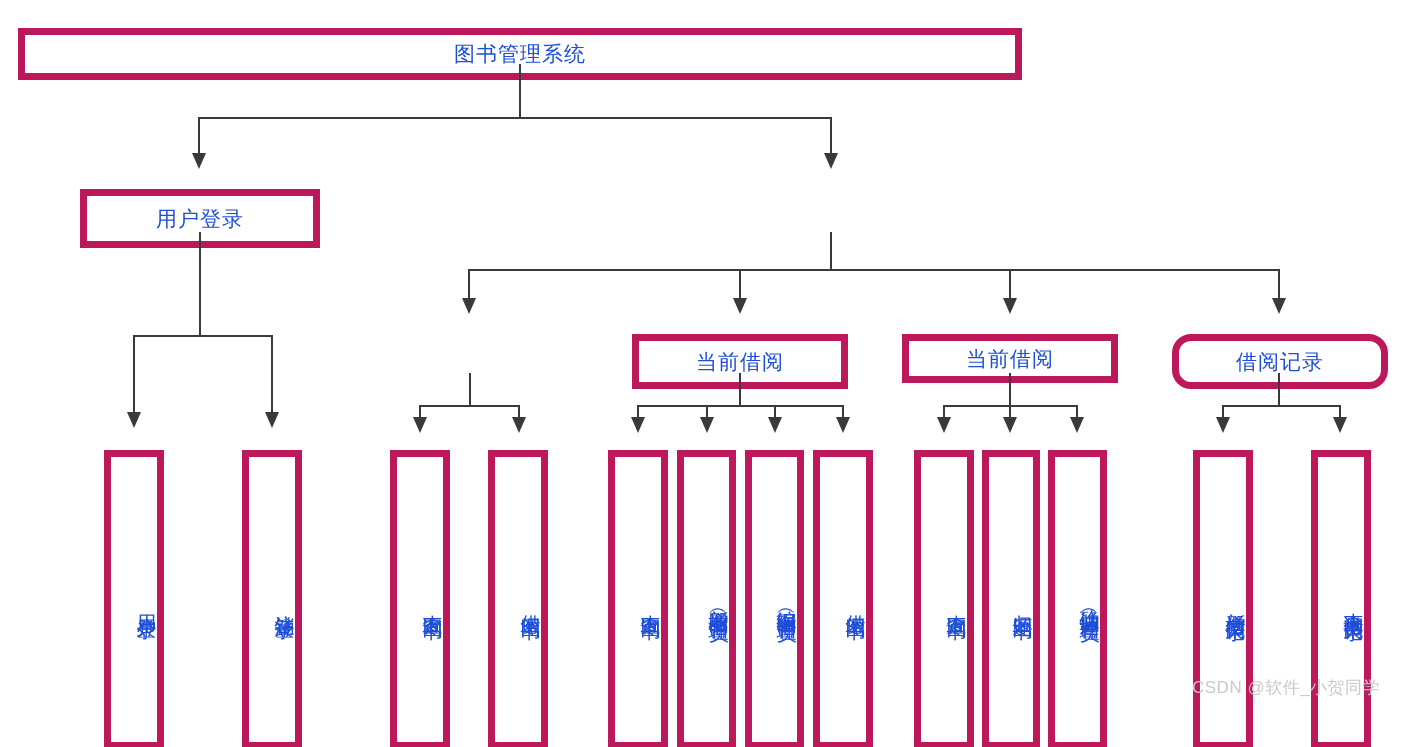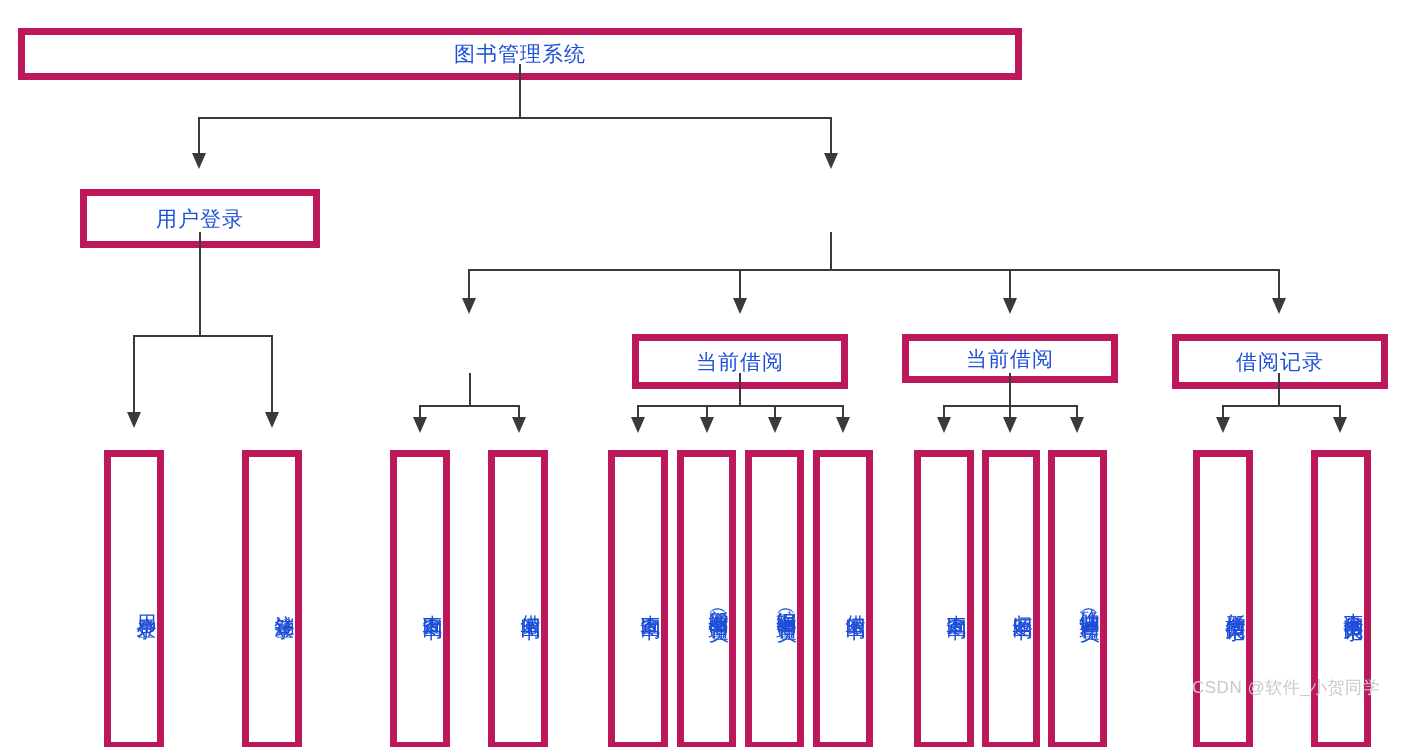--- a/index.html
+++ b/index.html
@@ -112,21 +112,21 @@
   <div class="arrow" style="left:1003px; top:298px;"></div>
   <div class="conn vline" style="left:1278px; top:269px; width:2px; height:30px;"></div>
   <div class="arrow" style="left:1272px; top:298px;"></div>
 
   <div class="node horiz" style="left:632px; top:318px; width:216px; height:55px;">
     <span class="lbl">当前借阅</span>
   </div>
   <div class="node horiz" style="left:902px; top:318px; width:216px; height:49px;">
     <span class="lbl">当前借阅</span>
   </div>
-  <div class="node horiz" style="left:1172px; top:318px; width:216px; height:55px;">
+  <div class="node horiz" style="left:1172px; top:318px; width:216px; height:55px;border-radius:19px;">
     <span class="lbl">借阅记录</span>
   </div>
 
   <div class="conn vline" style="left:469px; top:373px; width:2px; height:33px;"></div>
   <div class="conn hline" style="left:419px; top:405px; width:101px; height:2px;"></div>
   <div class="conn vline" style="left:419px; top:405px; width:2px; height:14px;"></div>
   <div class="arrow" style="left:413px; top:417px;"></div>
   <div class="conn vline" style="left:518px; top:405px; width:2px; height:14px;"></div>
   <div class="arrow" style="left:512px; top:417px;"></div>
 

